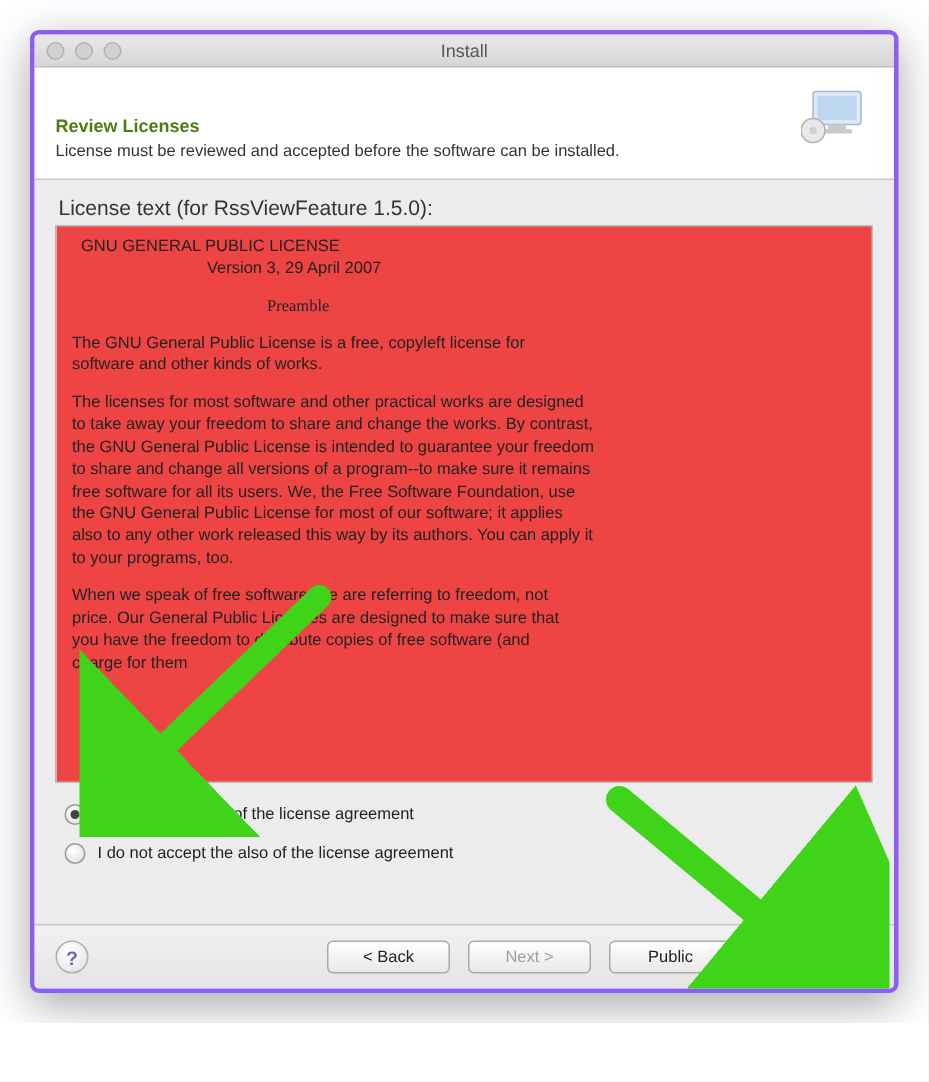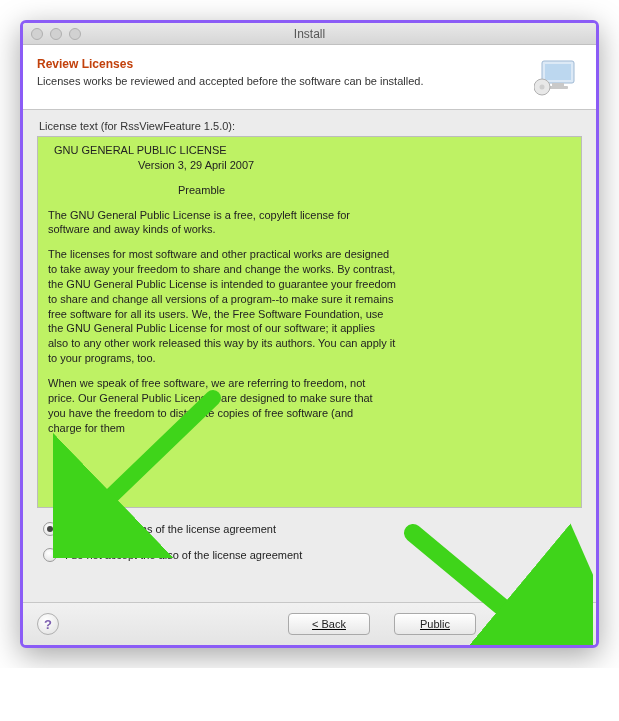--- a/index.html
+++ b/index.html
@@ -31,27 +31,27 @@
     .traffic { display:flex; gap:7px; padding-left:8px; }
     .tbtn { width:12px; height:12px; border-radius:50%; background:#d1d1d1; border:1px solid #b0b0b0; }
     .title { position:absolute; left:0; right:0; text-align:center; color:#575757; font-size:12px; pointer-events:none; }
     .header {
       background: #fff;
       padding: 12px 14px 12px 14px;
       display:flex;
       justify-content: space-between;
       border-bottom: 1px solid #c7c7c7;
     }
-    .header-text h2 { font-size:12px; font-weight:bold; color:#c2410c; margin-bottom:4px; }
+    .header-text h2 { font-size:12px; font-weight:bold; color:#4d7c0f; margin-bottom:4px;margin-top:20px; }
     .header-text p { font-size:11px; color:#333; }
     .header-icon { width:48px; height:40px; flex-shrink:0; margin-left:8px; }
     .body { background:#ececec; padding:10px 14px 4px; }
-    .license-label { font-size:11px; color:#333; margin-bottom:4px; padding-left:2px; }
+    .license-label { font-size:14px; color:#333; margin-bottom:4px; padding-left:2px; }
     .license-box {
-      background:#bef264;
+      background:#ef4444;
       border:1px solid #bcbcbc;
       height: 372px;
       padding: 6px 10px;
       overflow:hidden;
       font-size:11px;
       color:#222;
       line-height:1.35;
     }
     .license-box p { margin-bottom: 10px; }
     .license-box p.tight { margin-bottom: 0; }
@@ -78,21 +78,21 @@
       justify-content:space-between;
     }
     .help {
       width:22px; height:22px; border-radius:50%;
       background: radial-gradient(circle at 40% 30%, #fff, #e0e0e0);
       border:1px solid #b0b0b0;
       display:flex; align-items:center; justify-content:center;
       color:#7d5fb0; font-weight:bold; font-size:13px;
       cursor:pointer;
     }
-    .buttons { display:flex; gap:24px;text-decoration:underline; }
+    .buttons { display:flex; gap:12px; }
     .btn {
       min-width:82px; height:22px;
       border:1px solid #a9a9a9; border-radius:4px;
       background: linear-gradient(#ffffff,#e8e8e8);
       font-size:11px; color:#222;
       display:flex; align-items:center; justify-content:center;
       cursor:pointer;
       box-shadow: 0 1px 0 #fff inset;
     }
     .btn.disabled { color:#a0a0a0; cursor:default; }
@@ -107,41 +107,41 @@
       <div class="tbtn"></div>
       <div class="tbtn"></div>
       <div class="tbtn"></div>
     </div>
     <div class="title">Install</div>
   </div>
 
   <div class="header">
     <div class="header-text">
       <h2>Review Licenses</h2>
-      <p>Licenses works be reviewed and accepted before the software can be installed.</p>
+      <p>License must be reviewed and accepted before the software can be installed.</p>
     </div>
     <div class="header-icon">
       <svg viewBox="0 0 48 40" width="48" height="40">
         <rect x="8" y="4" width="32" height="22" rx="2" fill="#dce9f6" stroke="#9fb9d4"></rect>
         <rect x="11" y="7" width="26" height="16" fill="#bcd7ef"></rect>
         <rect x="18" y="26" width="12" height="3" fill="#c9c9c9"></rect>
         <rect x="14" y="29" width="20" height="3" rx="1" fill="#c9c9c9"></rect>
         <circle cx="8" cy="30" r="8" fill="#e8e8e8" stroke="#b0b0b0"></circle>
         <circle cx="8" cy="30" r="2.5" fill="#cfcfcf"></circle>
       </svg>
     </div>
   </div>
 
   <div class="body">
     <div class="license-label">License text (for RssViewFeature 1.5.0):</div>
     <div class="license-box">
       <p class="tight" style="padding-left:6px;">GNU GENERAL PUBLIC LICENSE</p>
       <p style="padding-left:90px;">Version 3, 29 April 2007</p>
-      <p style="padding-left:130px;">Preamble</p>
-      <p style="max-width:330px;">The GNU General Public License is a free, copyleft license for software and away kinds of works.</p>
+      <p style="padding-left:130px;font-family:Liberation Serif, serif;">Preamble</p>
+      <p style="max-width:330px;">The GNU General Public License is a free, copyleft license for software and other kinds of works.</p>
       <p style="max-width:350px;">The licenses for most software and other practical works are designed to take away your freedom to share and change the works.  By contrast, the GNU General Public License is intended to guarantee your freedom to share and change all versions of a program--to make sure it remains free software for all its users.  We, the Free Software Foundation, use the GNU General Public License for most of our software; it applies also to any other work released this way by its authors.  You can apply it to your programs, too.</p>
       <p style="max-width:330px;">When we speak of free software, we are referring to freedom, not price.  Our General Public Licenses are designed to make sure that you have the freedom to distribute copies of free software (and charge for them</p>
     </div>
 
     <div class="radios">
       <div class="radio-row">
         <div class="radio selected"></div>
         <span>I accept the terms of the license agreement</span>
       </div>
       <div class="radio-row">
@@ -151,20 +151,23 @@
     </div>
   </div>
 
   <div class="footer">
     <div class="help">
       <span>?</span>
     </div>
     <div class="buttons">
       <div class="btn">
           <span>&lt; Back</span>
+        </div>
+      <div class="btn disabled">
+          <span>Next &gt;</span>
         </div>
       <div class="btn">
           <span>Public</span>
         </div>
       <div class="btn">
           <span>Finish</span>
         </div>
     </div>
   </div>
 

